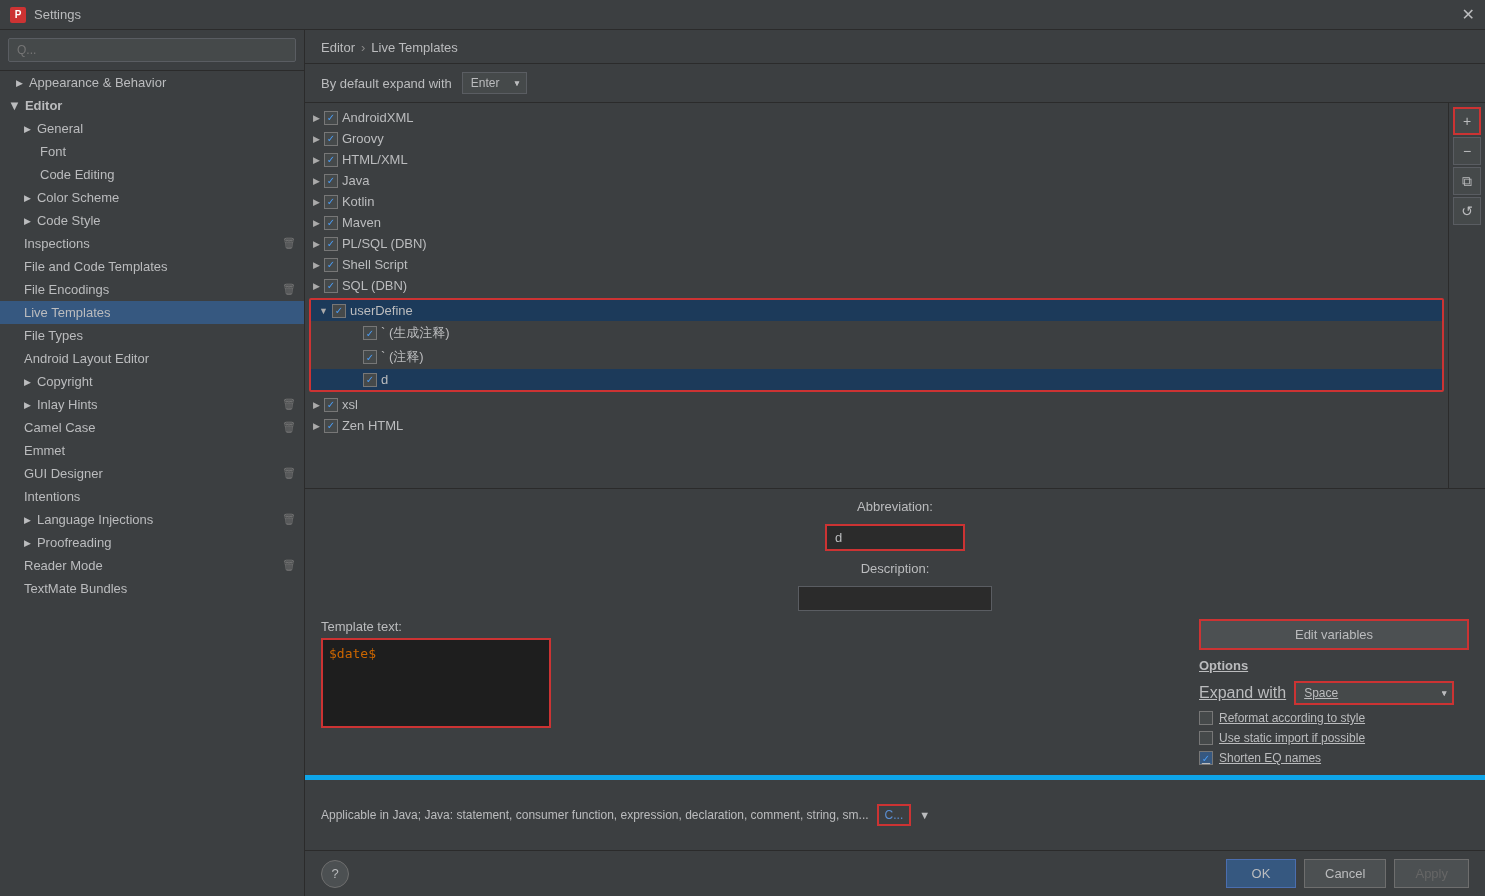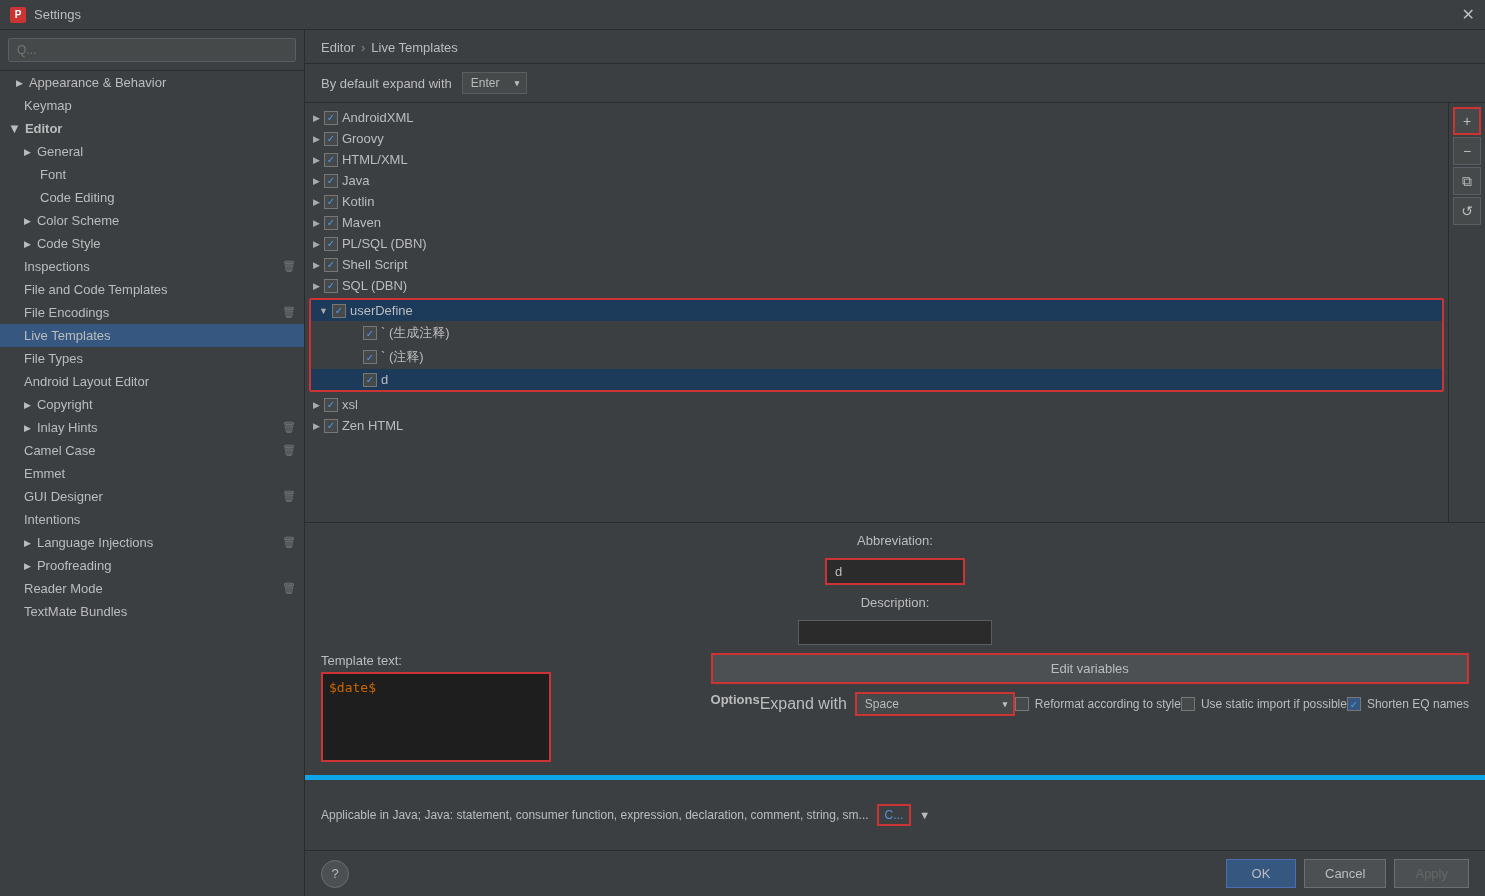--- a/index.html
+++ b/index.html
@@ -219,21 +219,23 @@
       color: #cc6600;
       font-family: monospace;
       font-size: 13px;
       padding: 6px;
       resize: none;
       outline: none;
     }
 
     .options-panel {
       display: flex;
-      flex-direction: row;
+      flex-direction: column;
+      gap: 6px;
+      text-decoration: underline;
     }
     .options-title { color: #bbbcbe; font-size: 13px; font-weight: bold; margin-bottom: 2px; }
     .options-row { display: flex; align-items: center; gap: 8px; }
     .expand-with-label { color: #bbbcbe; font-size: 16px; }
     .expand-select-wrapper {
       position: relative;
       display: inline-flex;
       align-items: center;
     }
     .expand-select-wrapper::after {
@@ -351,23 +353,20 @@
 <div class="main-layout">
 
   <div class="sidebar">
     <div class="sidebar-search">
       <input type="text" placeholder="Q..." style="">
     </div>
 
     <div class="sidebar-item">
       <span class="arrow">▶</span>
       <span>Appearance &amp; Behavior</span>
-    </div>
-    <div class="sidebar-item" style="padding-left:24px;">
-      <span>Keymap</span>
     </div>
     <div class="sidebar-section-header">
       <span class="arrow">▼</span>
       <span>Editor</span>
     </div>
     <div class="sidebar-item indent-1">
       <span class="arrow">▶</span>
       <span>General</span>
     </div>
     <div class="sidebar-item indent-2">

